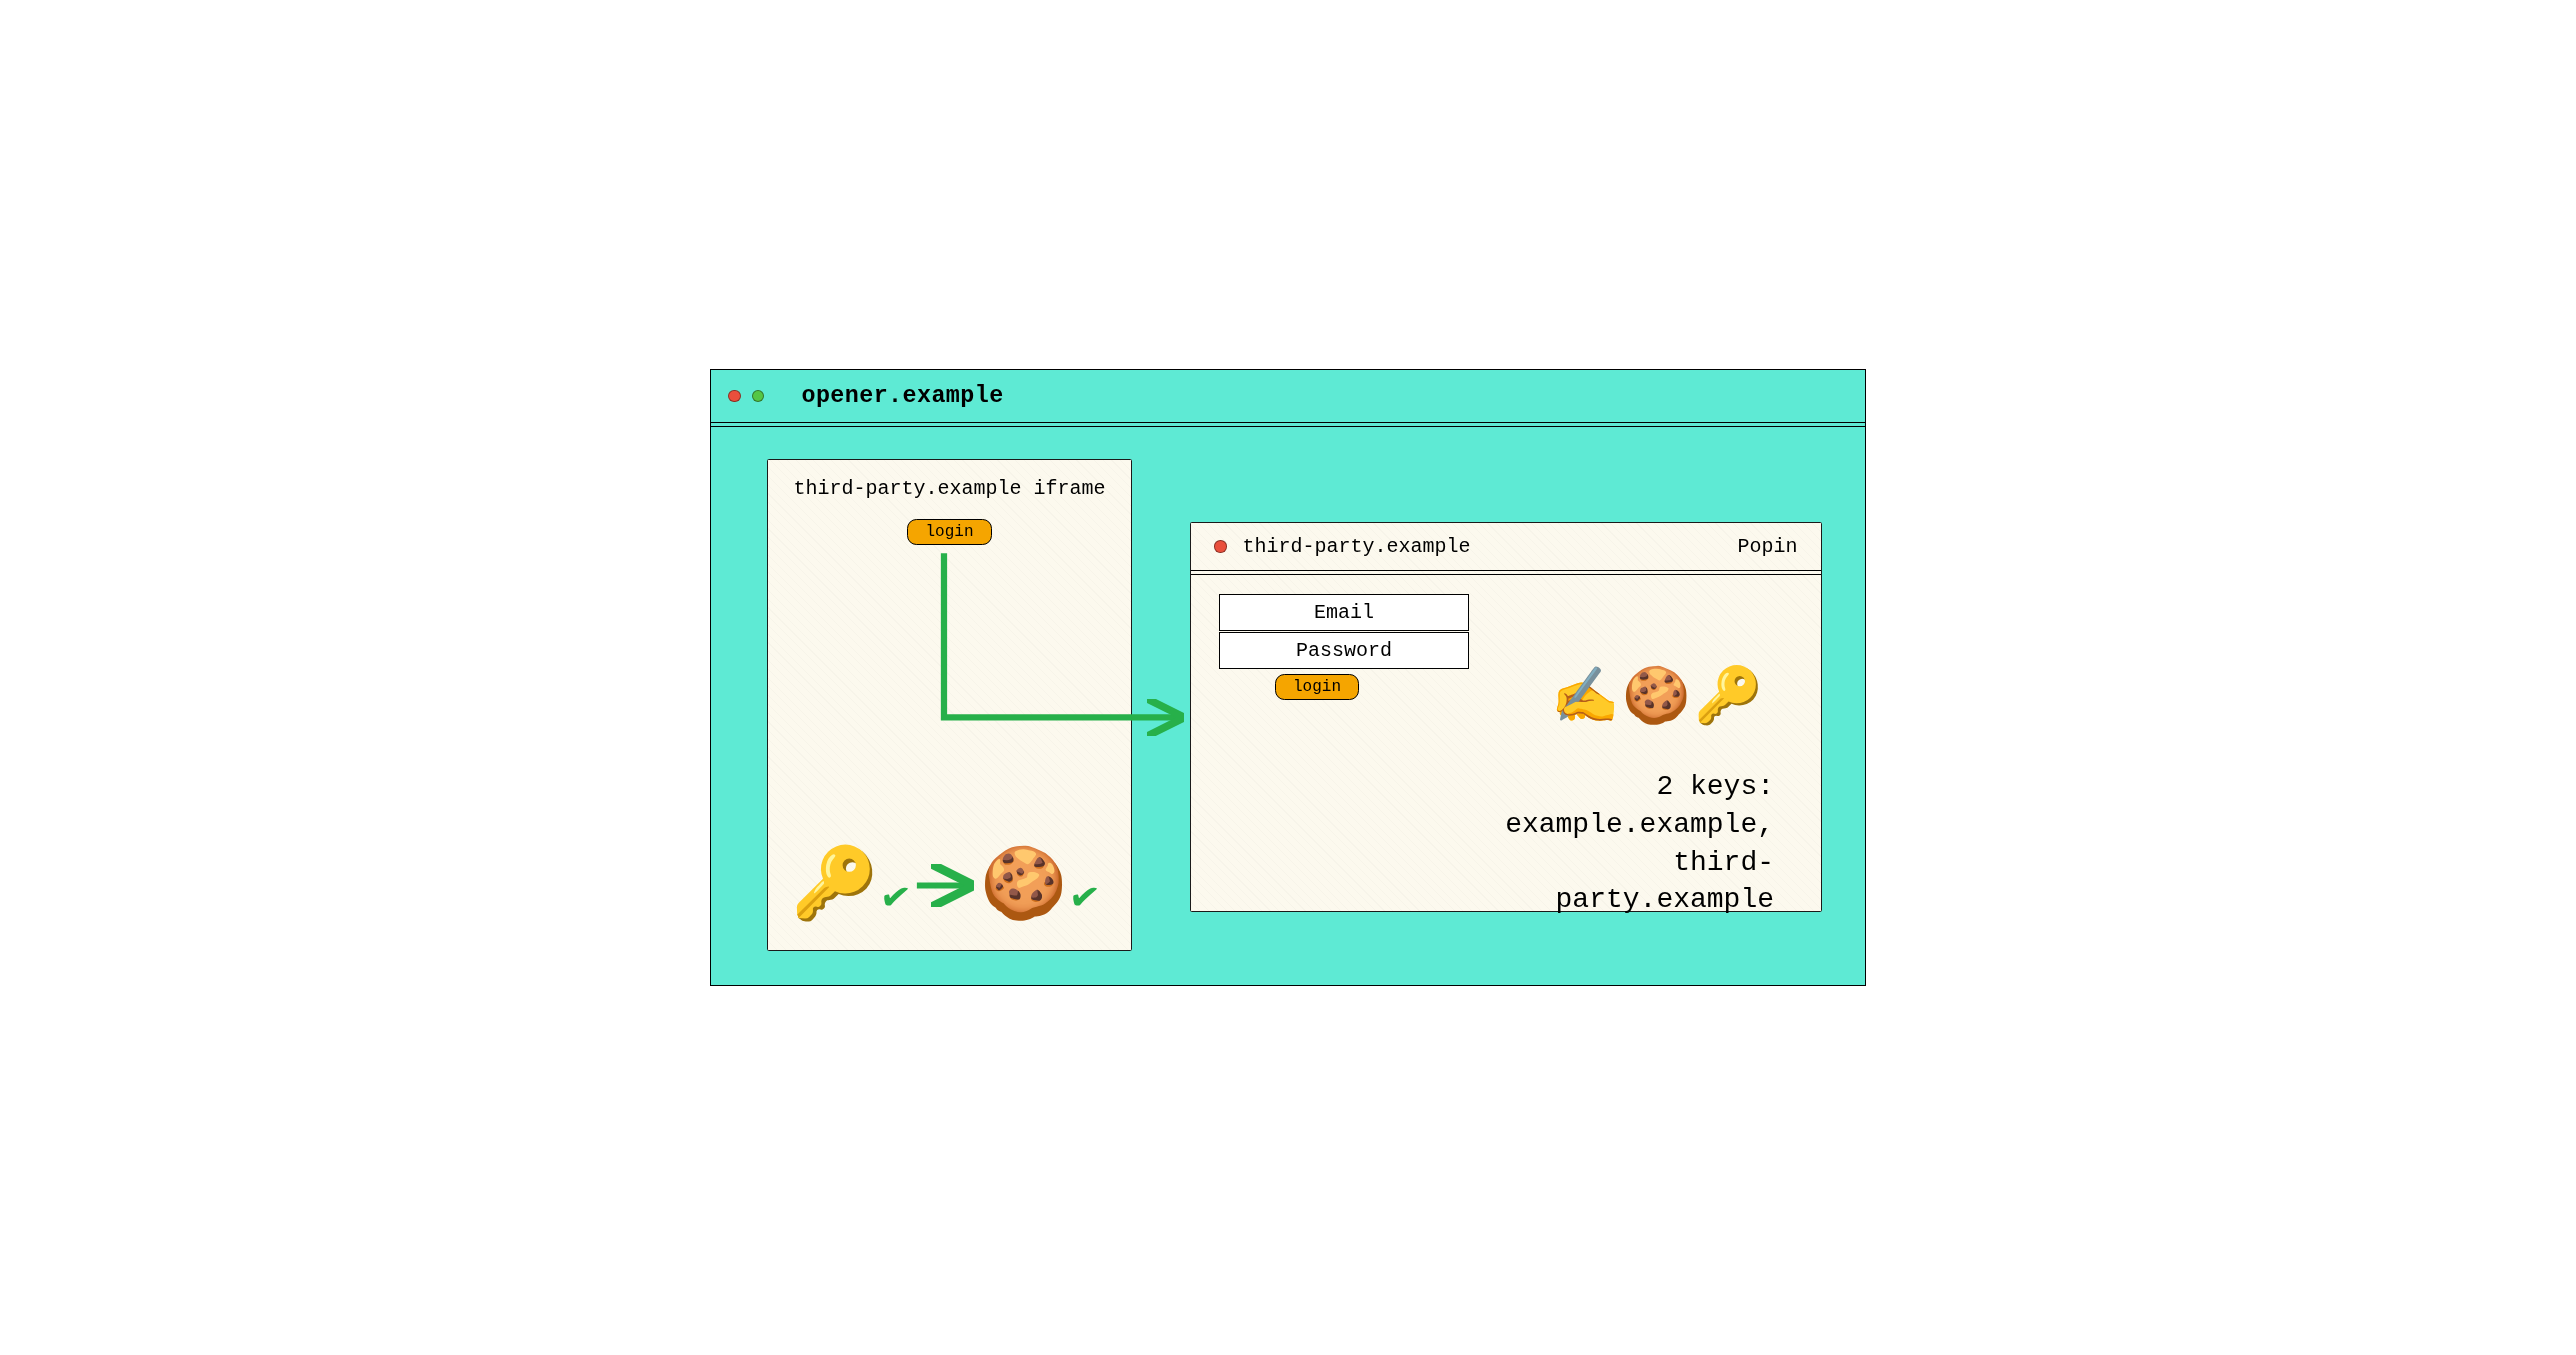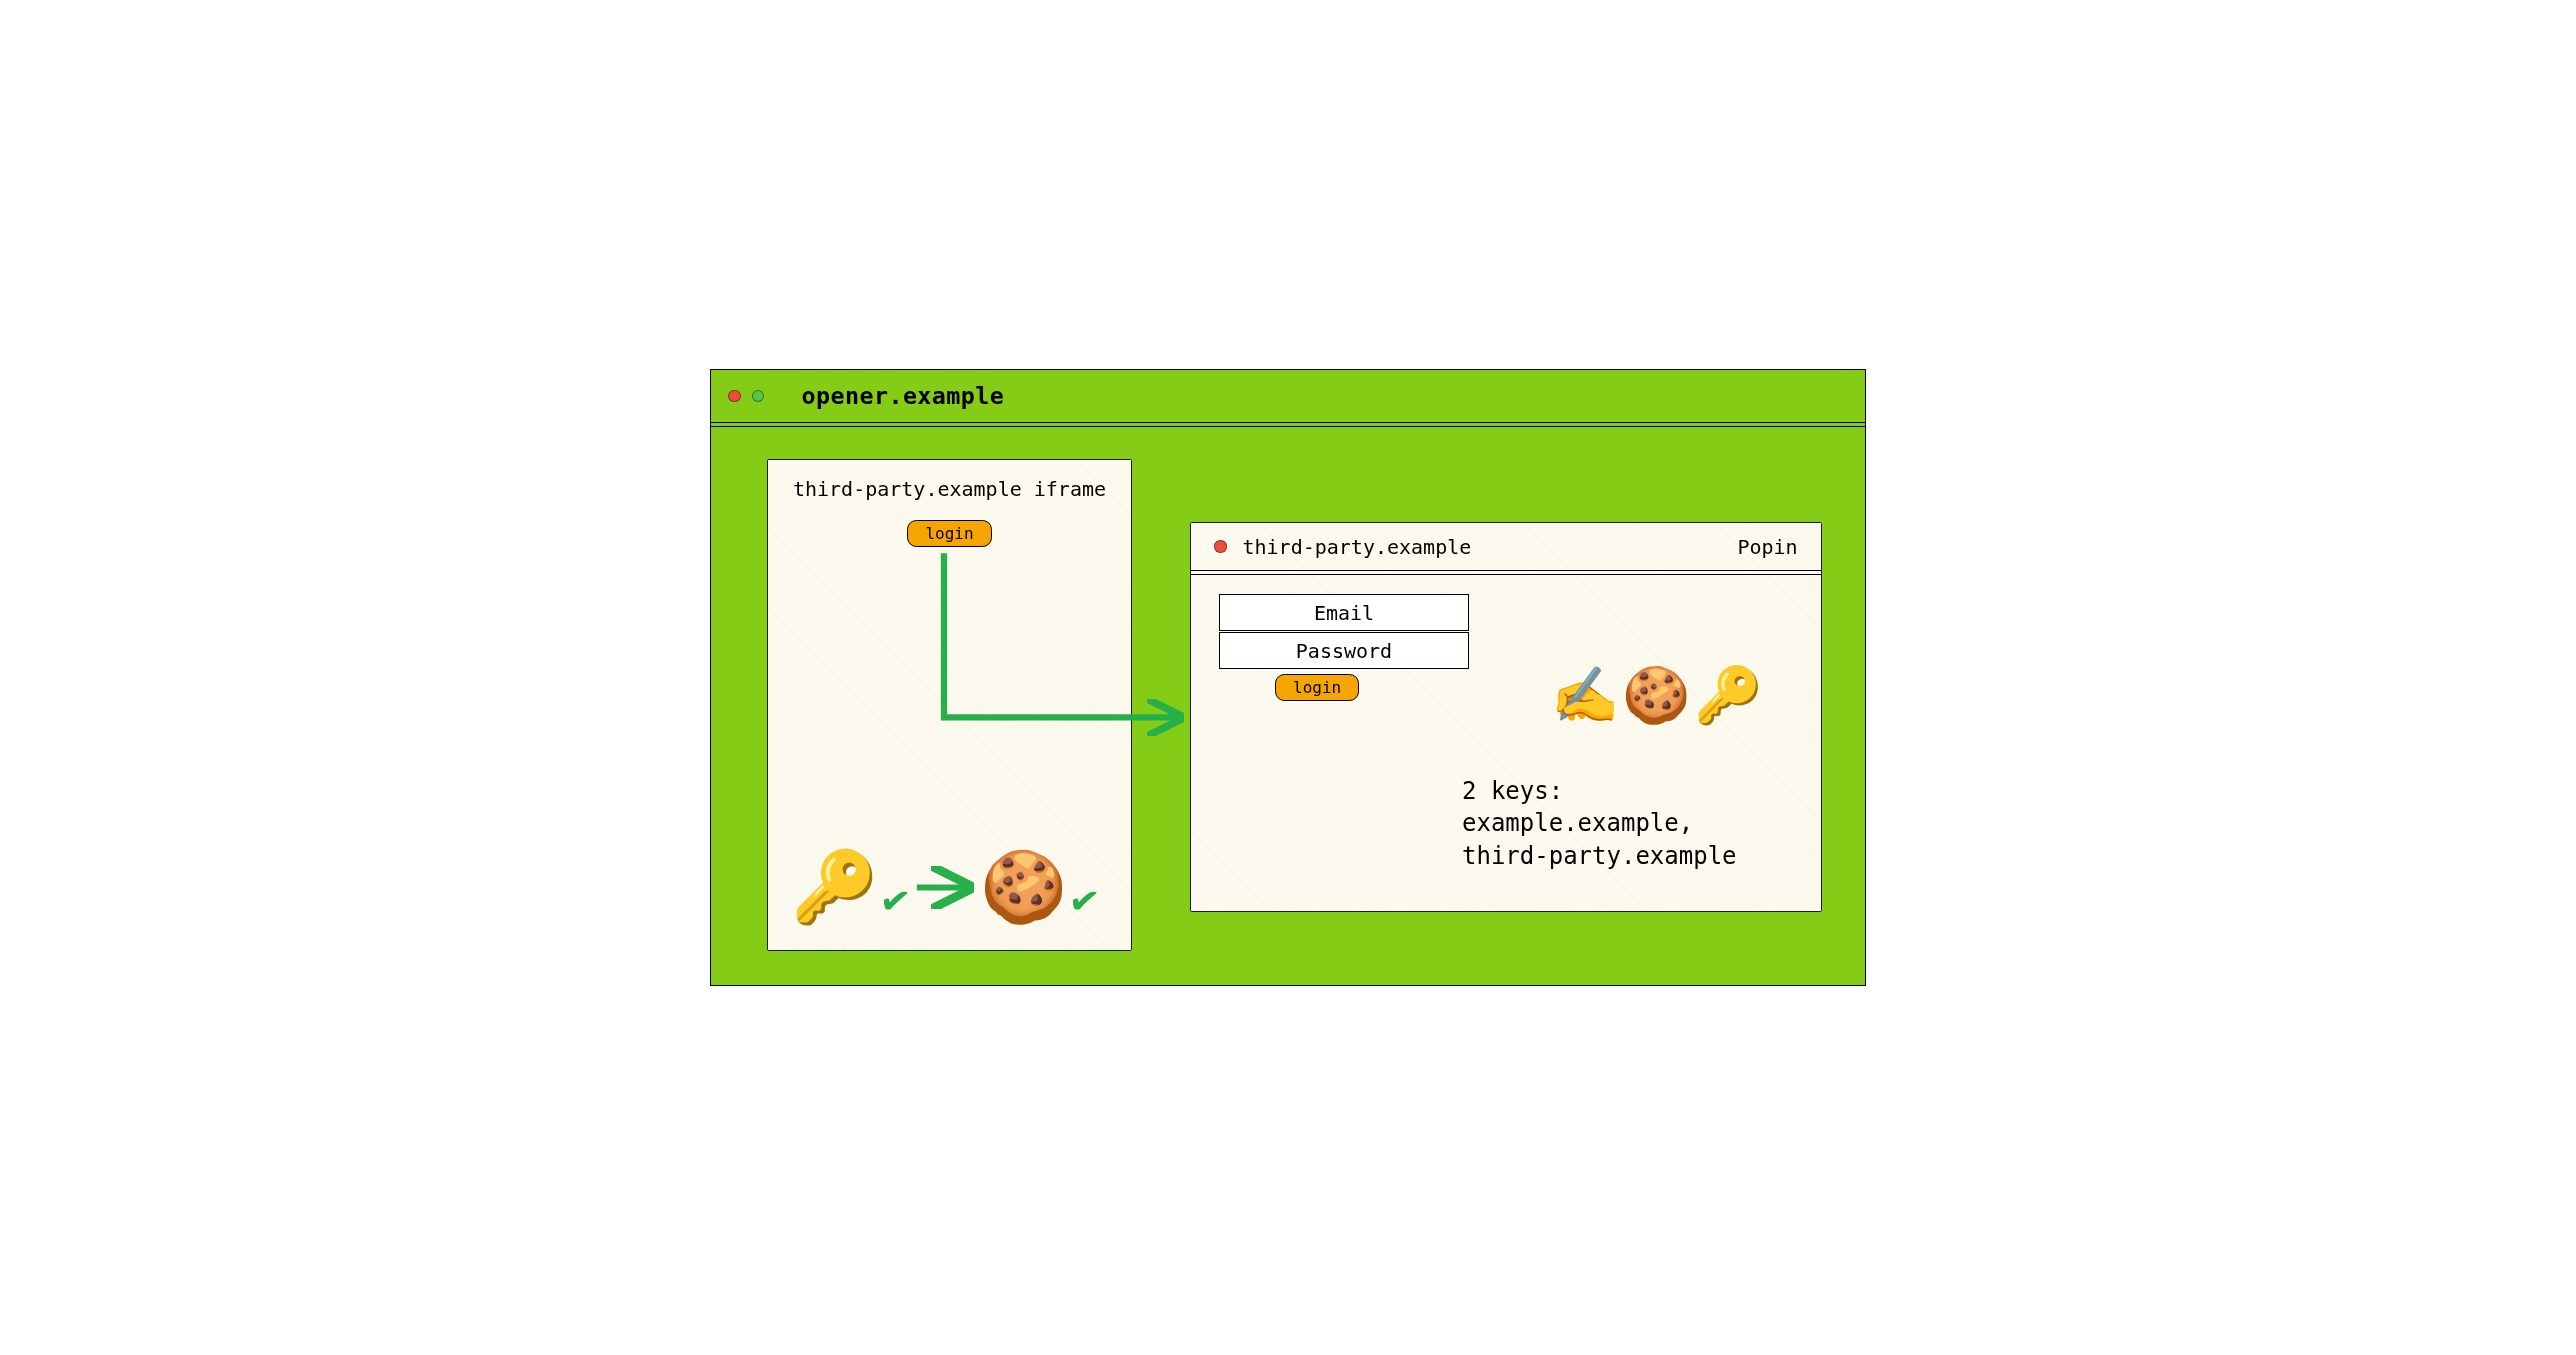--- a/index.html
+++ b/index.html
@@ -17,21 +17,22 @@
     width: 1156px;
     height: 617px;
     position: relative;
   }
 
   
   .outer-window {
     position: absolute;
     inset: 0;
     border: 1.6px solid #000;
-    background: #84cc16;
+    background: #5eead4;
+    font-family: Liberation Mono, monospace;
   }
   .outer-titlebar {
     height: 53px;
     border-bottom: 1.6px solid #000;
     display: flex;
     align-items: center;
     padding: 0 17px;
     gap: 11px;
     position: relative;
   }
@@ -123,25 +124,25 @@
 
   .emoji-row {
     position:absolute;
     top: 92px;
     right: 55px;
     font-size: 55px;
     letter-spacing: 3.1px;
   }
   .keys-text {
     position:absolute;
-    top: 204px;
+    top: 197px;
     right: 47px;
     width: 312px;
-    text-align:left;
-    font-size: 24px;
+    text-align:right;
+    font-size: 28px;
     line-height: 1.35;
   }
 
   
   .key-emoji, .cookie-emoji { font-size: 70px; display:inline-block; }
   .check { color:#27b04a; font-size: 42px; font-weight: bold; display:inline-block; transform: translateY(11px) rotate(8deg); }
   .iframe-bottom {
     position:absolute;
     bottom: 22px;
     left: 23.4px;

